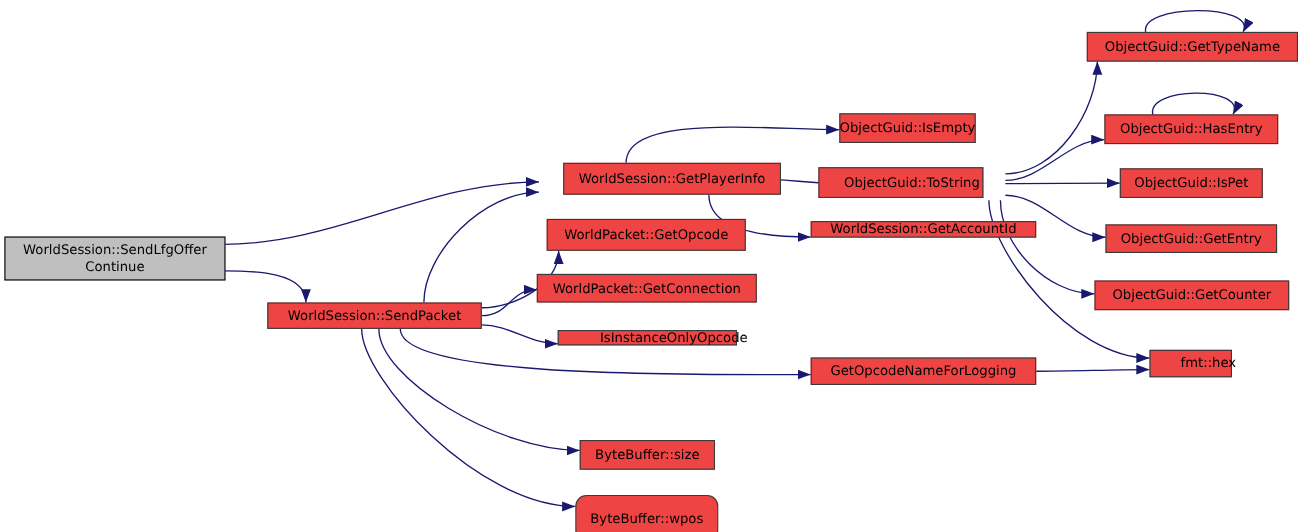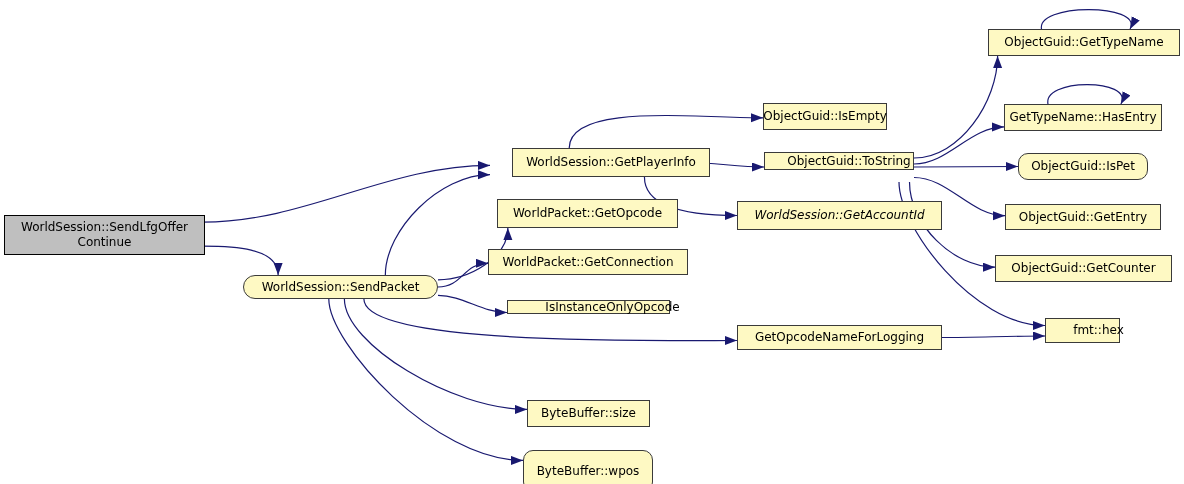--- a/index.html
+++ b/index.html
@@ -9,21 +9,21 @@
     background:#ffffff;
     font-family:"DejaVu Sans","Liberation Sans",sans-serif;
     overflow:hidden;
   }
   #edges{position:absolute;left:0;top:0;pointer-events:none;}
   .node{
     position:absolute;
     box-sizing:border-box;
     display:flex;align-items:center;justify-content:center;
     text-align:center;
-    background:#fef9c3;
+    background:#ef4444;
     border:1.4px solid #3a3a3a;
     color:#000000;
     font-size:12px;
     line-height:1.25;
     white-space:pre-line;
     cursor:pointer;
   }
   .node.highlight{
     background:#bfbfbf;
     border:1.6px solid #000000;
@@ -59,30 +59,30 @@
         <path d="M914,177.5 C948.54242898234,177.5 970.45757101766,215.7 1005,215.7" fill="none" stroke="#191970" stroke-width="1.2" marker-end="url(#arrow)"></path>
         <path d="M909.5,182 C909.5,224.23380910183215 952.7661908981679,267.15 995,267.15" fill="none" stroke="#191970" stroke-width="1.2" marker-end="url(#arrow)"></path>
         <path d="M899,182 C899,227 973.3497339502497,325.5 1045,325.5" fill="none" stroke="#191970" stroke-width="1.2" marker-end="url(#arrow)"></path>
         <path d="M942,337.5 C978.0538226128659,337.5 1008.9461773871341,336 1045,336" fill="none" stroke="#191970" stroke-width="1.2" marker-end="url(#arrow)"></path>
         <path d="M1041.76,30 C1033.76,3 1144.08,3 1130.08,29" fill="none" stroke="#191970" stroke-width="1.2" marker-end="url(#arrow)"></path>
         <path d="M1048.24,105 C1040.24,78 1134.92,78 1120.92,104" fill="none" stroke="#191970" stroke-width="1.2" marker-end="url(#arrow)"></path>
       </g>
   </svg>
 <div class="node highlight" style="left: 4px; top: 215px; width: 201px; height: 40px;">WorldSession::SendLfgOffer
 Continue</div>
-    <div class="node" style="left: 243px; top: 275px; width: 195px; height: 24px; border-radius: 12px;">WorldSession::SendPacket</div>
+    <div class="node" style="left: 243px; top: 275px; width: 195px; height: 24px;">WorldSession::SendPacket</div>
     <div class="node" style="left: 512px; top: 148px; width: 198px; height: 29px;">WorldSession::GetPlayerInfo</div>
     <div class="node" style="left: 497px; top: 199px; width: 181px; height: 29px;">WorldPacket::GetOpcode</div>
     <div class="node" style="left: 488px; top: 249px; width: 200px; height: 26px;">WorldPacket::GetConnection</div>
     <div class="node" style="left: 507px; top: 300px; width: 163px; height: 14px; padding-left: 48px;">IsInstanceOnlyOpcode</div>
     <div class="node" style="left: 737px; top: 325px; width: 205px; height: 25px;">GetOpcodeNameForLogging</div>
     <div class="node" style="left: 527px; top: 400px; width: 123px; height: 27px;">ByteBuffer::size</div>
     <div class="node" style="left: 523px; top: 450px; width: 130px; height: 42px; border-radius: 10px;">ByteBuffer::wpos</div>
     <div class="node" style="left: 763px; top: 103px; width: 124px; height: 27px;">ObjectGuid::IsEmpty</div>
-    <div class="node" style="left: 764px; top: 152px; width: 150px; height: 18px; padding-left: 20px;">ObjectGuid::ToString</div>
-    <div class="node" style="left: 737px; top: 201px; width: 205px; height: 29px; font-style: italic;">WorldSession::GetAccountId</div>
+    <div class="node" style="left: 744px; top: 152px; width: 150px; height: 28px; padding-left: 20px;">ObjectGuid::ToString</div>
+    <div class="node" style="left: 737px; top: 201px; width: 205px; height: 15px;">WorldSession::GetAccountId</div>
     <div class="node" style="left: 988px; top: 29px; width: 192px; height: 27px;">ObjectGuid::GetTypeName</div>
-    <div class="node" style="left: 1004px; top: 104px; width: 158px; height: 27px;">GetTypeName::HasEntry</div>
-    <div class="node" style="left: 1018px; top: 153px; width: 130px; height: 27px; border-radius: 10px;">ObjectGuid::IsPet</div>
+    <div class="node" style="left: 1004px; top: 104px; width: 158px; height: 27px;">ObjectGuid::HasEntry</div>
+    <div class="node" style="left: 1018px; top: 153px; width: 130px; height: 27px;">ObjectGuid::IsPet</div>
     <div class="node" style="left: 1005px; top: 204px; width: 156px; height: 26px;">ObjectGuid::GetEntry</div>
     <div class="node" style="left: 995px; top: 255px; width: 177px; height: 27px; text-align: center;">ObjectGuid::GetCounter</div>
     <div class="node" style="left: 1045px; top: 318px; width: 75px; height: 25px; padding-left: 32px;">fmt::hex</div>
   </div>
 
 </body></html>

